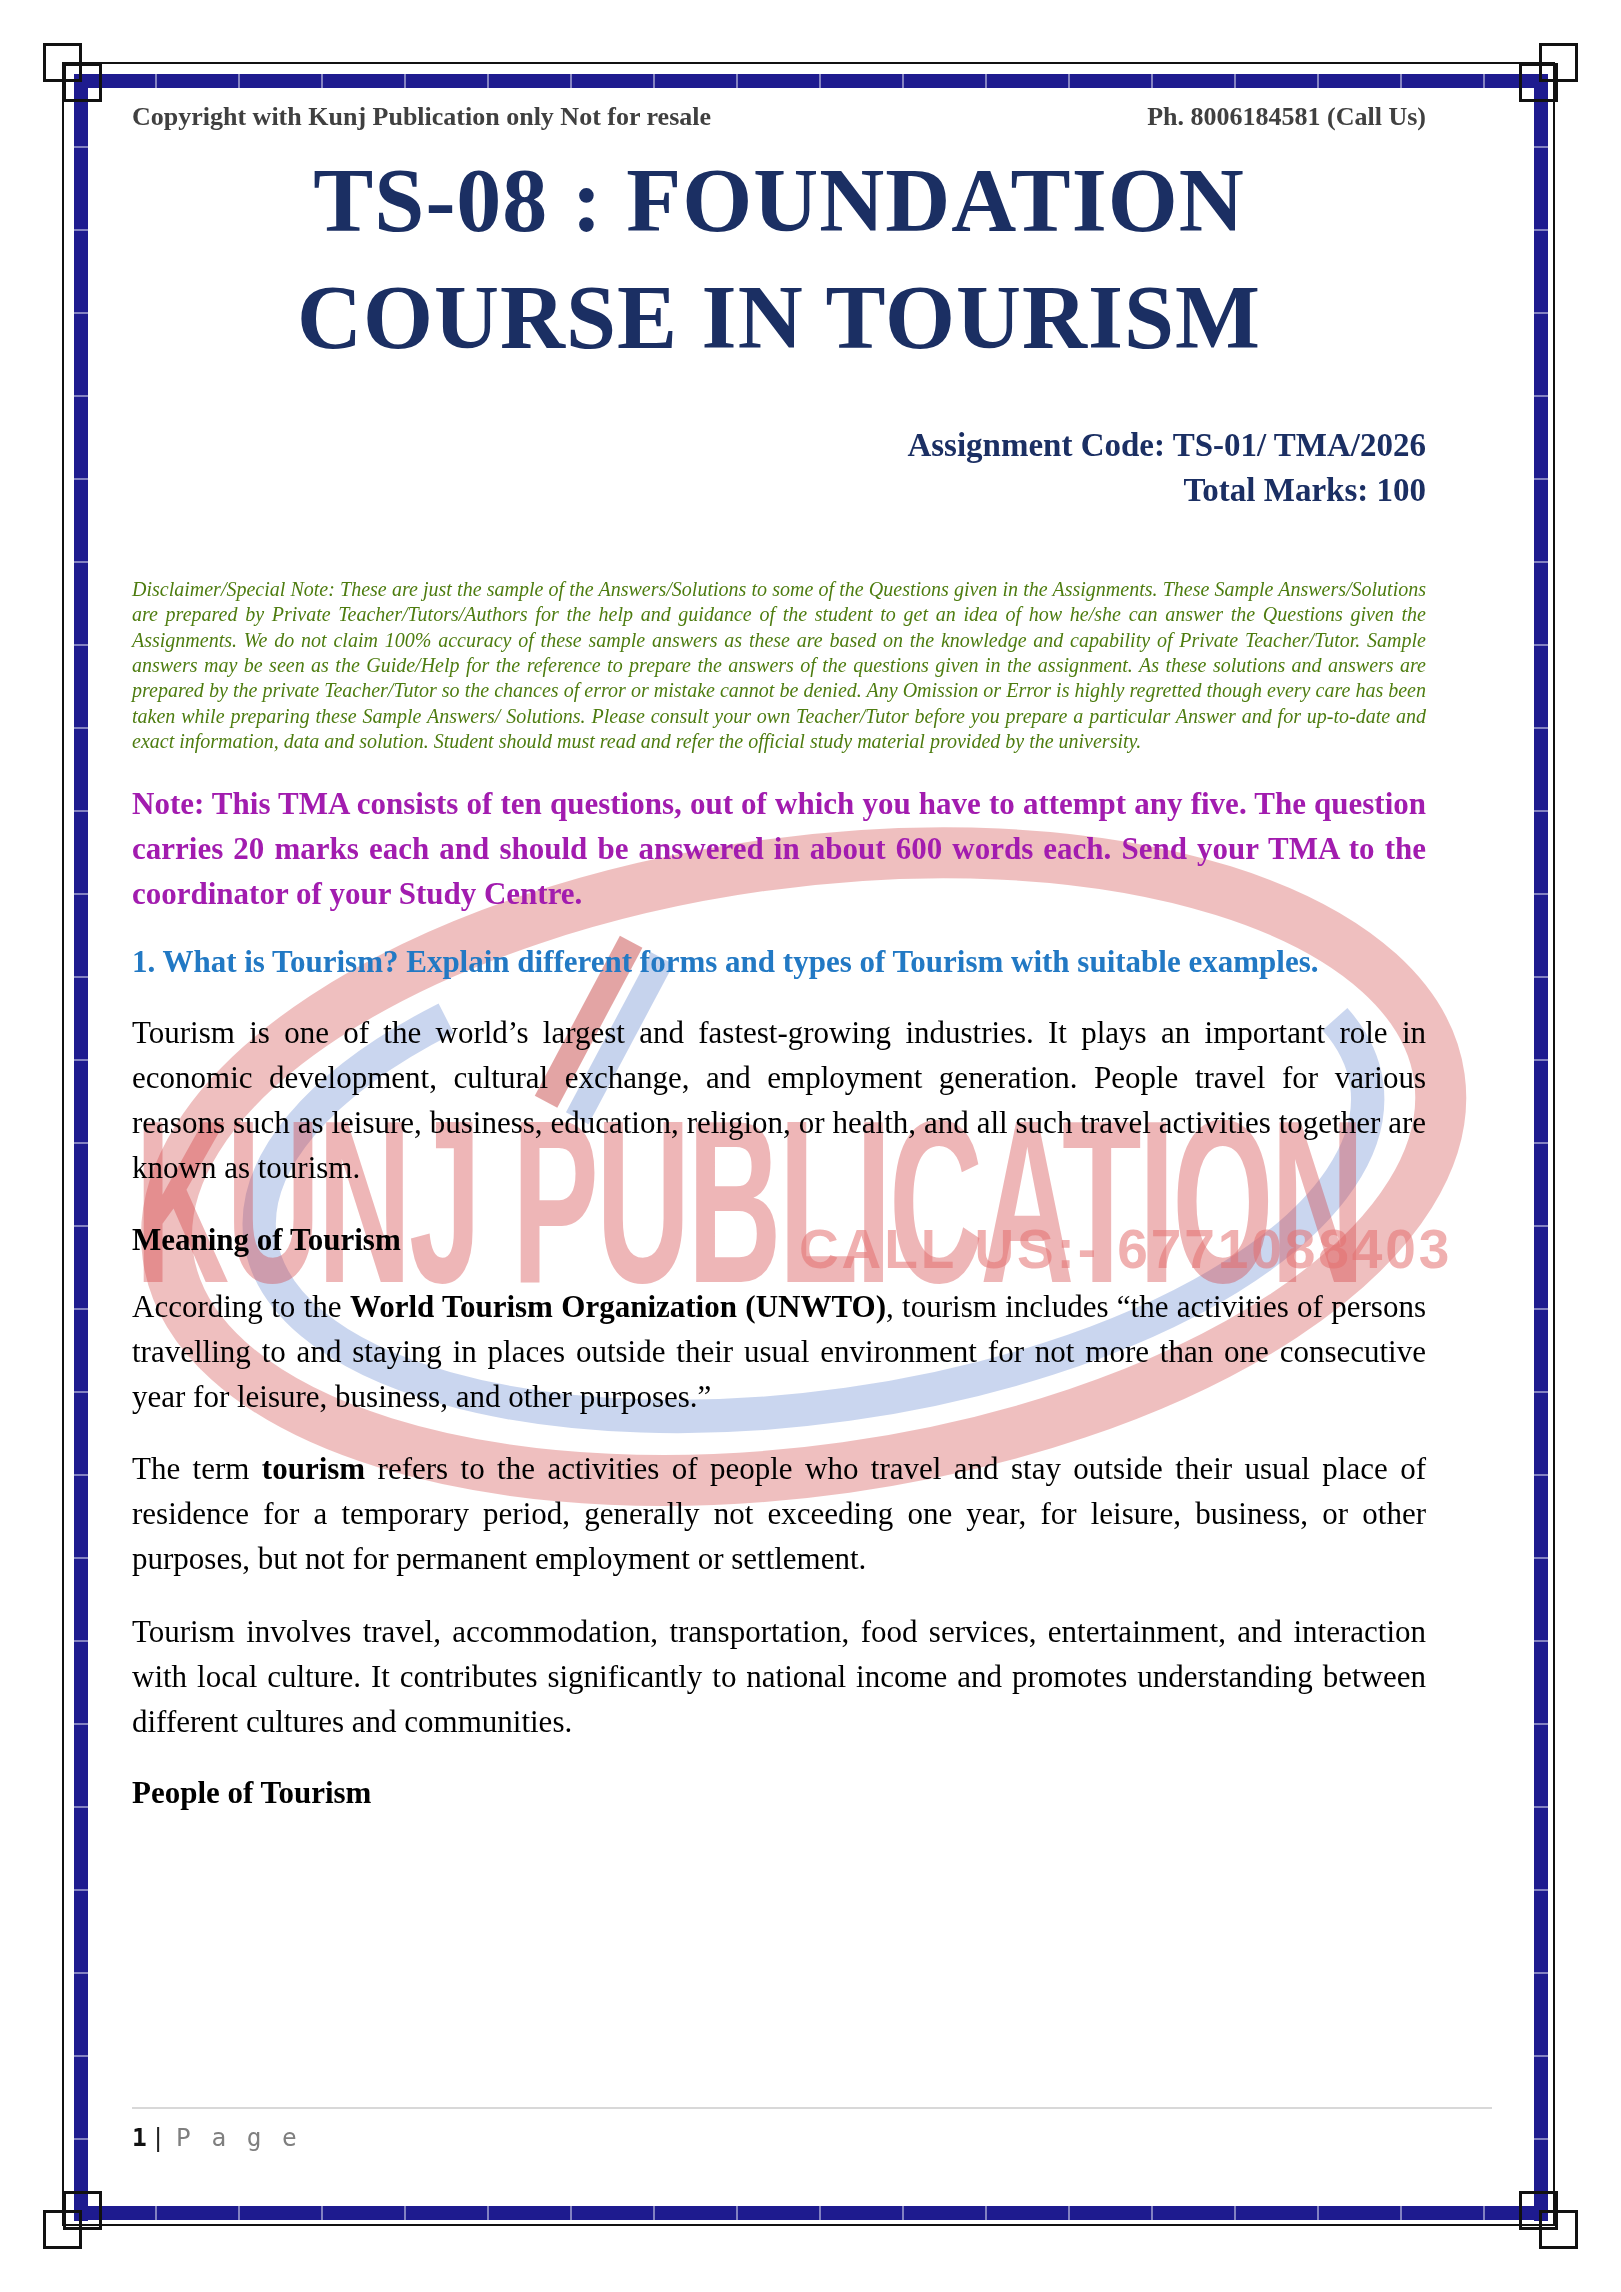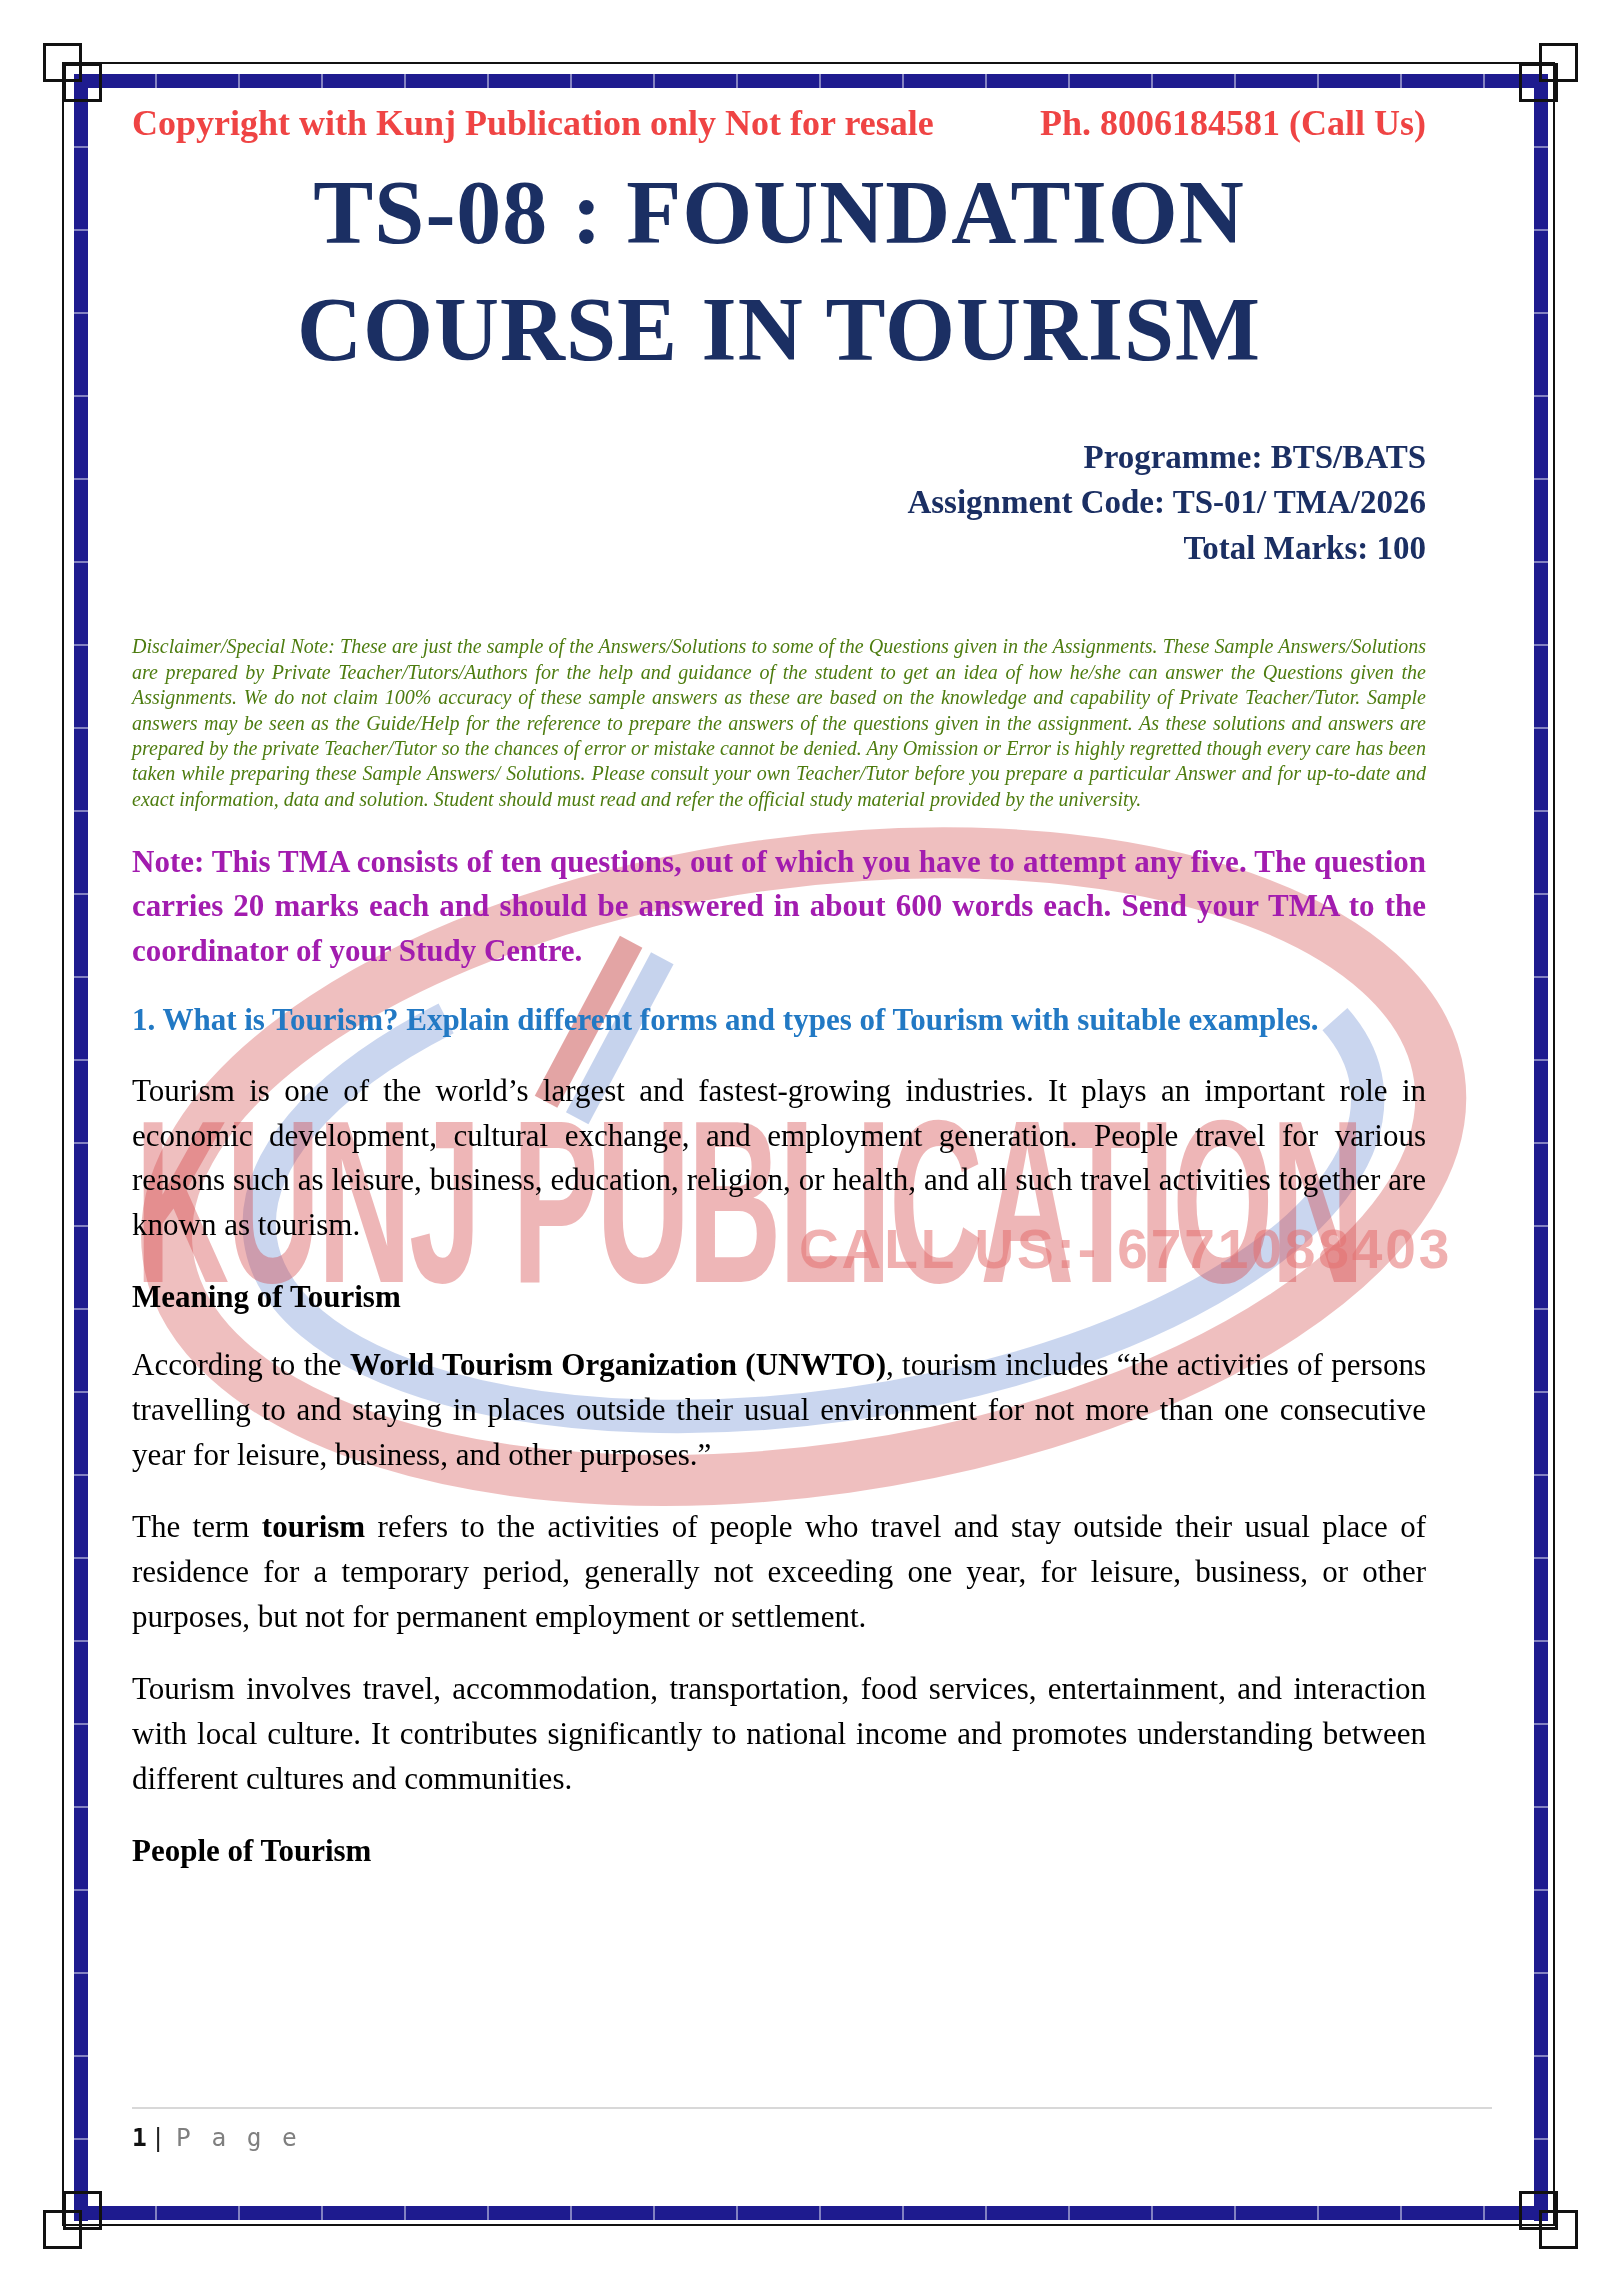--- a/index.html
+++ b/index.html
@@ -39,21 +39,21 @@
     position:absolute;left:799px;top:1217px;white-space:nowrap;
     font-family:"Liberation Sans",sans-serif;font-weight:bold;font-size:55px;
     letter-spacing:2.9px;color:rgba(228,112,112,0.55);
   }
   .wm-svg{position:absolute;left:0;top:0;}
 
   
   .content{position:absolute;left:132px;top:0;width:1294px;z-index:2;}
   .copyright{
     margin-top:102px;display:flex;justify-content:space-between;
-    font-weight:bold;font-size:36px;color:#ef4444;text-align:center;
+    font-weight:bold;font-size:26px;color:#404040;text-align:center;
   }
   .doc-title{
     margin-top:9.8px;text-align:center;color:#1b2f63;font-weight:bold;
     font-size:90px;line-height:1.3;letter-spacing:1px;
   }
   .meta{
     margin-top:47px;text-align:right;font-weight:bold;font-size:33px;
     color:#1b2f63;line-height:1.38;
   }
   .disclaimer{
@@ -122,21 +122,20 @@
     <span>Copyright with Kunj Publication only Not for resale</span>
     <span>Ph. 8006184581 (Call Us)</span>
   </div>
 
   <div class="doc-title">
     <div>TS-08 : FOUNDATION</div>
     <div>COURSE IN TOURISM</div>
   </div>
 
   <div class="meta">
-    <div>Programme: BTS/BATS</div>
     <div>Assignment Code: TS-01/ TMA/2026</div>
     <div>Total Marks: 100</div>
   </div>
 
   <div class="disclaimer">Disclaimer/Special Note: These are just the sample of the Answers/Solutions to some of the Questions given in the Assignments. These Sample Answers/Solutions are prepared by Private Teacher/Tutors/Authors for the help and guidance of the student to get an idea of how he/she can answer the Questions given the Assignments. We do not claim 100% accuracy of these sample answers as these are based on the knowledge and capability of Private Teacher/Tutor. Sample answers may be seen as the Guide/Help for the reference to prepare the answers of the questions given in the assignment. As these solutions and answers are prepared by the private Teacher/Tutor so the chances of error or mistake cannot be denied. Any Omission or Error is highly regretted though every care has been taken while preparing these Sample Answers/ Solutions. Please consult your own Teacher/Tutor before you prepare a particular Answer and for up-to-date and exact information, data and solution. Student should must read and refer the official study material provided by the university.</div>
 
   <div class="note">Note: This TMA consists of ten questions, out of which you have to attempt any five. The question carries 20 marks each and should be answered in about 600 words each. Send your TMA to the coordinator of your Study Centre.</div>
 
   <div class="question">1. What is Tourism? Explain different forms and types of Tourism with suitable examples.</div>
 

